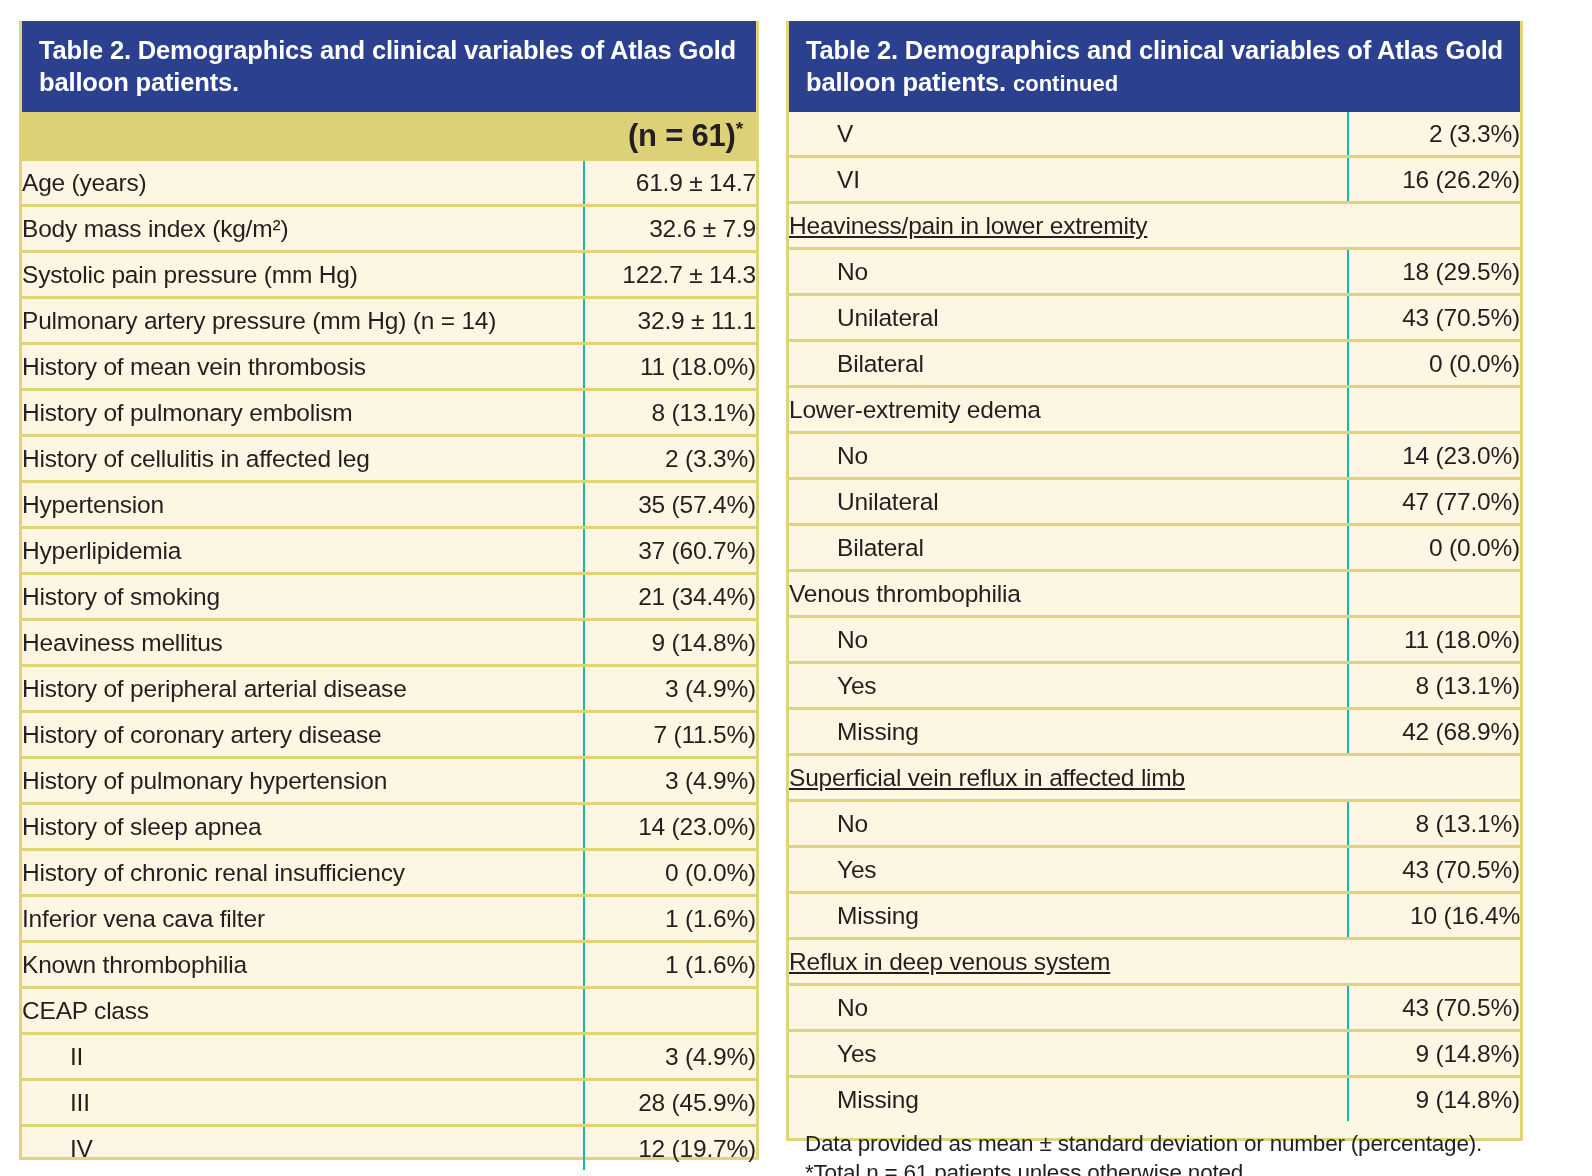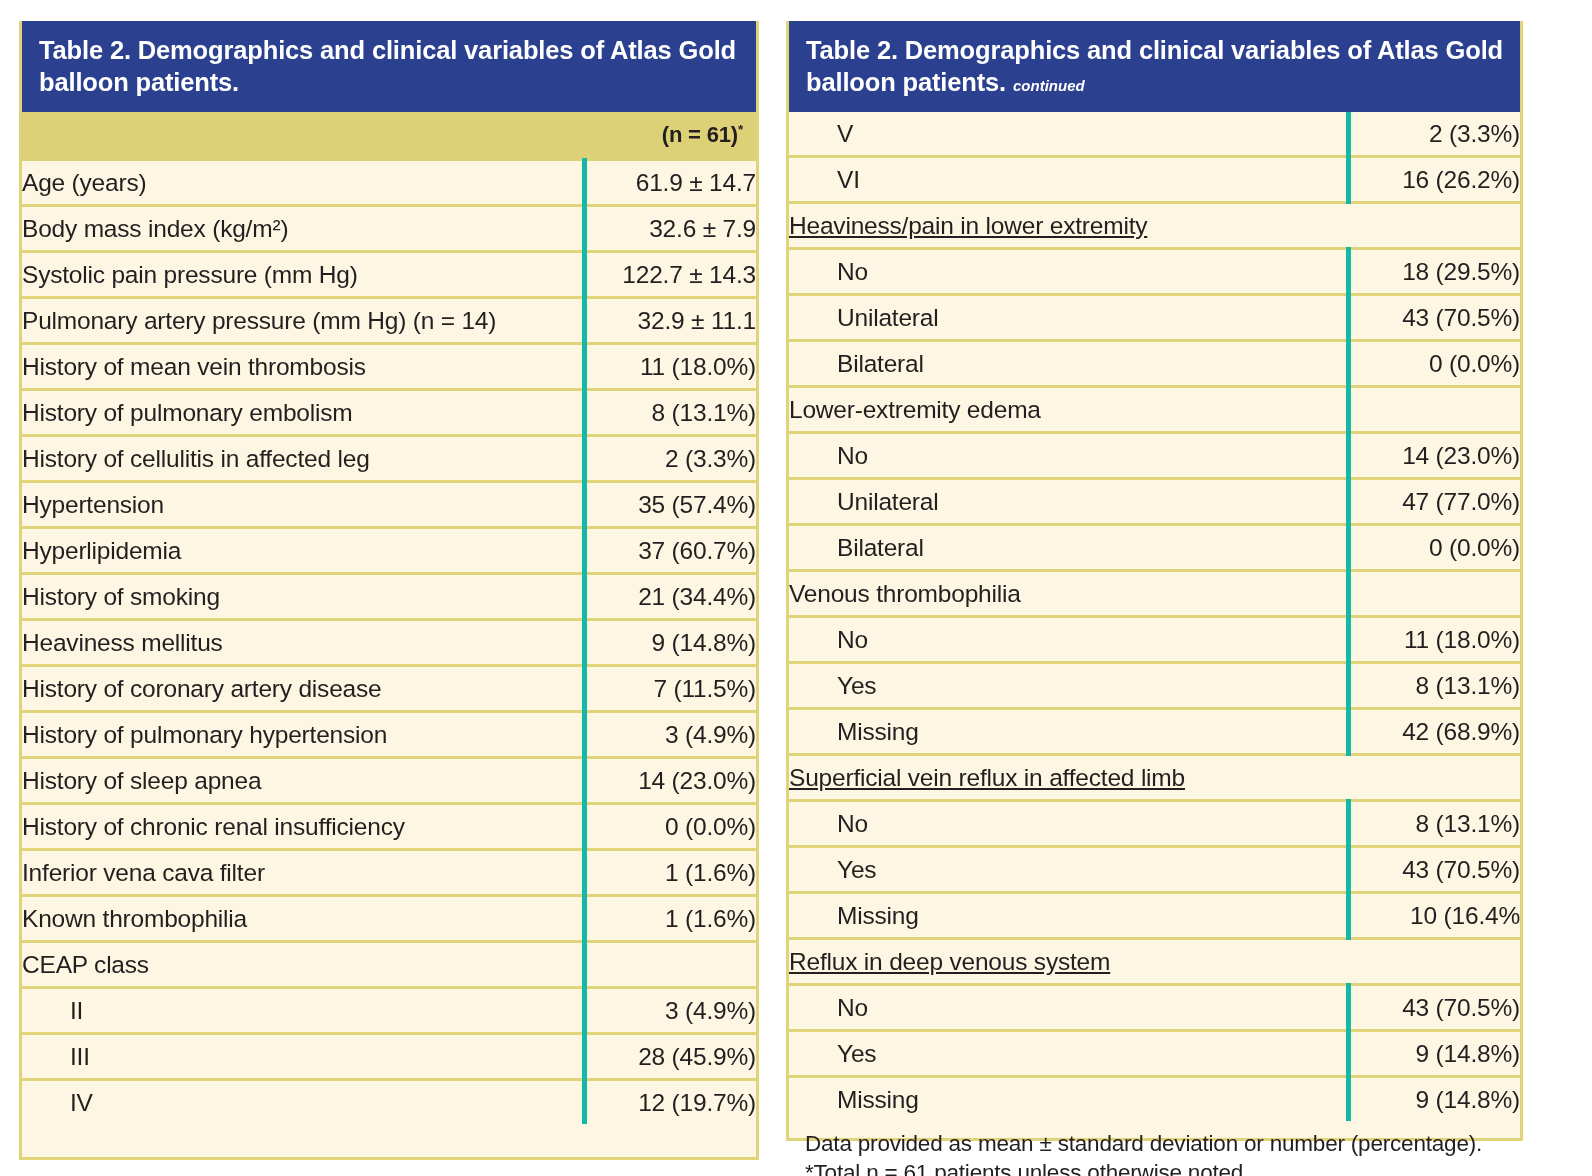--- a/index.html
+++ b/index.html
@@ -35,22 +35,21 @@
   .title-bar {
     background: #2b4190;
     color: #ffffff;
     font-size: 25.5px;
     font-weight: bold;
     line-height: 1.26;
     padding: 13px 17px 14px 17px;
     letter-spacing: -0.15px;
   }
   .title-bar .cont {
-    font-size: 15px;
-    font-style: italic;
+    font-size: 22px;
     font-weight: bold;
     letter-spacing: 0;
   }
 
   
   table.tbl {
     width: 100%;
     border-collapse: collapse;
     table-layout: fixed;
   }
@@ -66,29 +65,29 @@
   }
 
   
   td.lbl {
     padding-left: 18px;
     text-align: left;
   }
   td.val {
     text-align: right;
     padding-right: 13px;
-    border-left: 5px solid #14b8a6;
+    border-left: 2px solid #14b8a6;
   }
   td.lbl.indent { padding-left: 48px; }
   td.span      { border-left: none; text-decoration: underline; }
 
   
   tr.colhead td {
     background: #ddd178;
-    font-size: 22px;
+    font-size: 31px;
     font-weight: bold;
     height: 46px;
     border-bottom: 3px solid #ddd178;
     border-left: none;
   }
   tr.colhead td.val { border-left: none; padding-right: 13px; }
   sup { font-size: 0.62em; vertical-align: super; line-height: 0; }
 
   
   tr.lastrow td { border-bottom: none; }
@@ -160,20 +159,24 @@
           </tr>
           <tr>
             <td class="lbl">History of smoking</td>
             <td class="val">21 (34.4%)</td>
           </tr>
           <tr>
             <td class="lbl">Heaviness mellitus</td>
             <td class="val">9 (14.8%)</td>
           </tr>
           <tr>
+            <td class="lbl">History of peripheral arterial disease</td>
+            <td class="val">3 (4.9%)</td>
+          </tr>
+          <tr>
             <td class="lbl">History of coronary artery disease</td>
             <td class="val">7 (11.5%)</td>
           </tr>
           <tr>
             <td class="lbl">History of pulmonary hypertension</td>
             <td class="val">3 (4.9%)</td>
           </tr>
           <tr>
             <td class="lbl">History of sleep apnea</td>
             <td class="val">14 (23.0%)</td>

